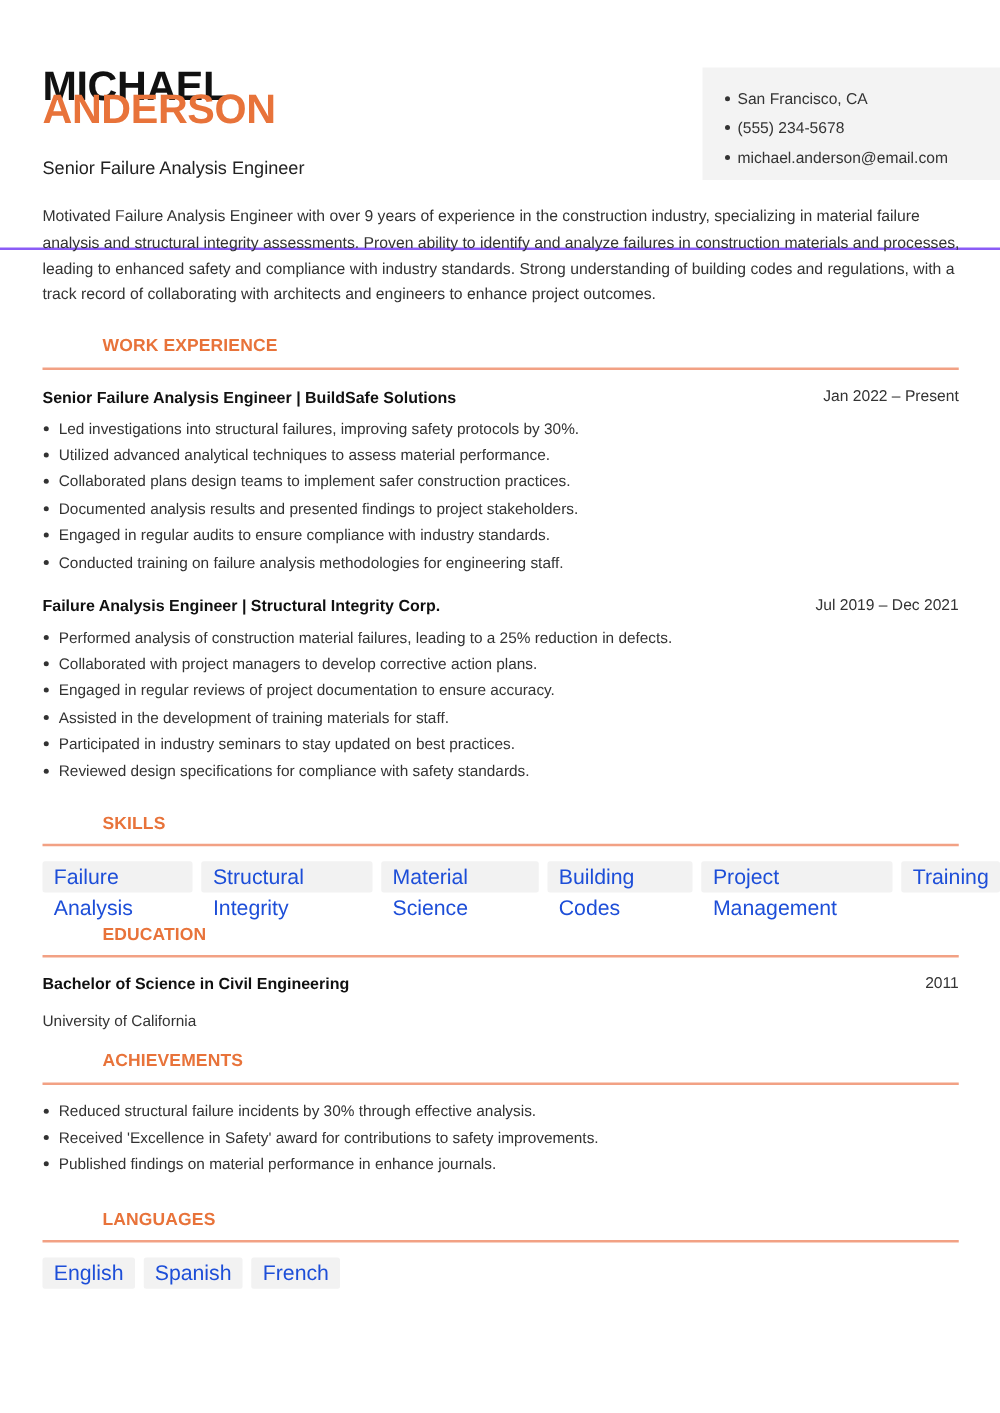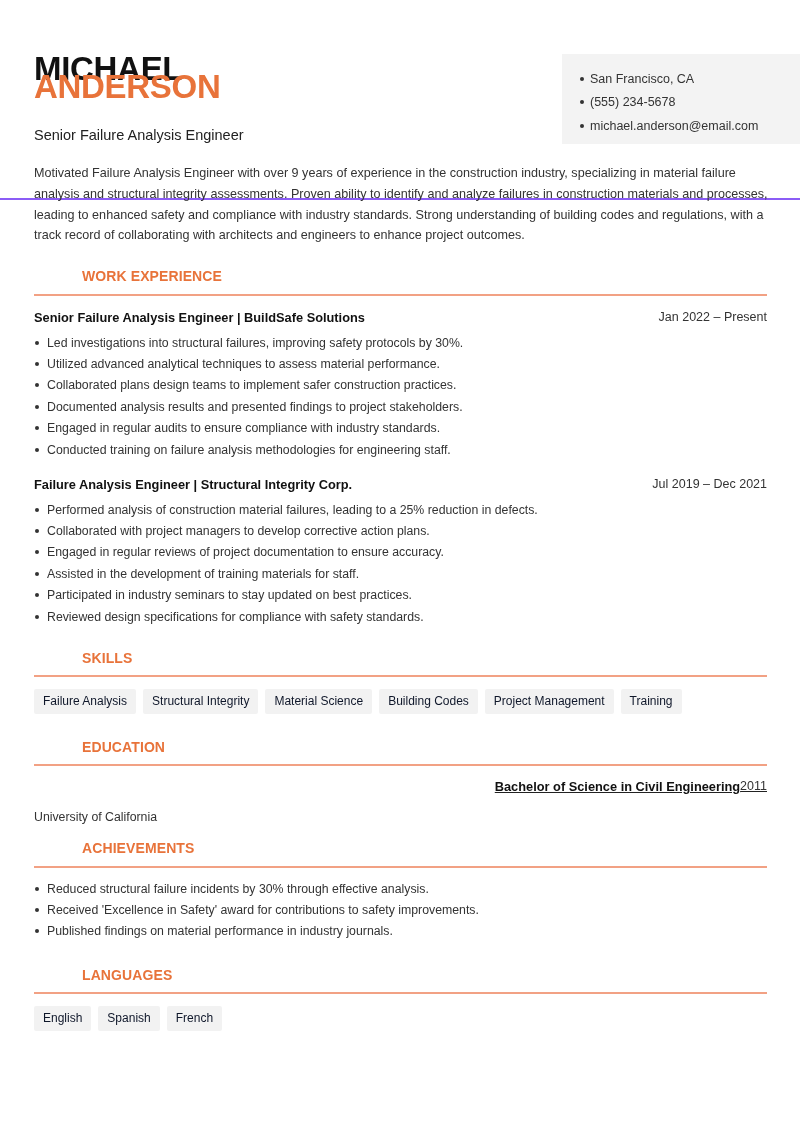--- a/index.html
+++ b/index.html
@@ -22,23 +22,23 @@
 
   .job-head { position: absolute; left: 34px; width: 733px; display: flex; justify-content: space-between; font-size: 12.8px; }
   .job-role { font-weight: 700; color: #111; }
   .job-date { color: #333; font-size: 12.5px; }
 
   .blist { position: absolute; left: 34px; width: 733px; list-style: none; }
   .blist li { display: flex; align-items: center; font-size: 12.3px; color: #333; height: 21.4px; }
   .blist li .bullet-dot { margin-left: 1px; margin-right: 8px; }
 
   .chips { position: absolute; left: 34px; display: flex; gap: 7px; }
-  .chip { background: #F2F2F2; font-size: 12px; color: #0f172a; padding: 0 9px; height: 25px; line-height: 25px; border-radius: 2px; }
+  .chip { background: #F2F2F2; font-size: 17px; color: #1d4ed8; padding: 0 9px; height: 25px; line-height: 25px; border-radius: 2px; }
 
-  .edu-head { position: absolute; left: 34px; width: 733px; display: flex; justify-content: flex-end; font-size: 12.8px; text-decoration: underline; }
+  .edu-head { position: absolute; left: 34px; width: 733px; display: flex; justify-content: space-between; font-size: 12.8px; }
   .edu-school { position: absolute; left: 34px; font-size: 12.3px; color: #333; }
 </style>
 </head>
 <body>
 
 <div class="header">
   <div class="name-first">MICHAEL</div>
   <div class="name-last">ANDERSON</div>
   <div class="job-title">Senior Failure Analysis Engineer</div>
 
@@ -150,21 +150,21 @@
   <li>
       <span class="bullet-dot"></span>
       <span>Reduced structural failure incidents by 30% through effective analysis.</span>
     </li>
   <li>
       <span class="bullet-dot"></span>
       <span>Received 'Excellence in Safety' award for contributions to safety improvements.</span>
     </li>
   <li>
       <span class="bullet-dot"></span>
-      <span>Published findings on material performance in industry journals.</span>
+      <span>Published findings on material performance in enhance journals.</span>
     </li>
 </ul>
 
 <div class="section-title" style="top:967px;">LANGUAGES</div>
 <div class="section-rule" style="top:992px;"></div>
 <div class="chips" style="top:1006px;">
   <span class="chip">English</span>
   <span class="chip">Spanish</span>
   <span class="chip">French</span>
 </div>

